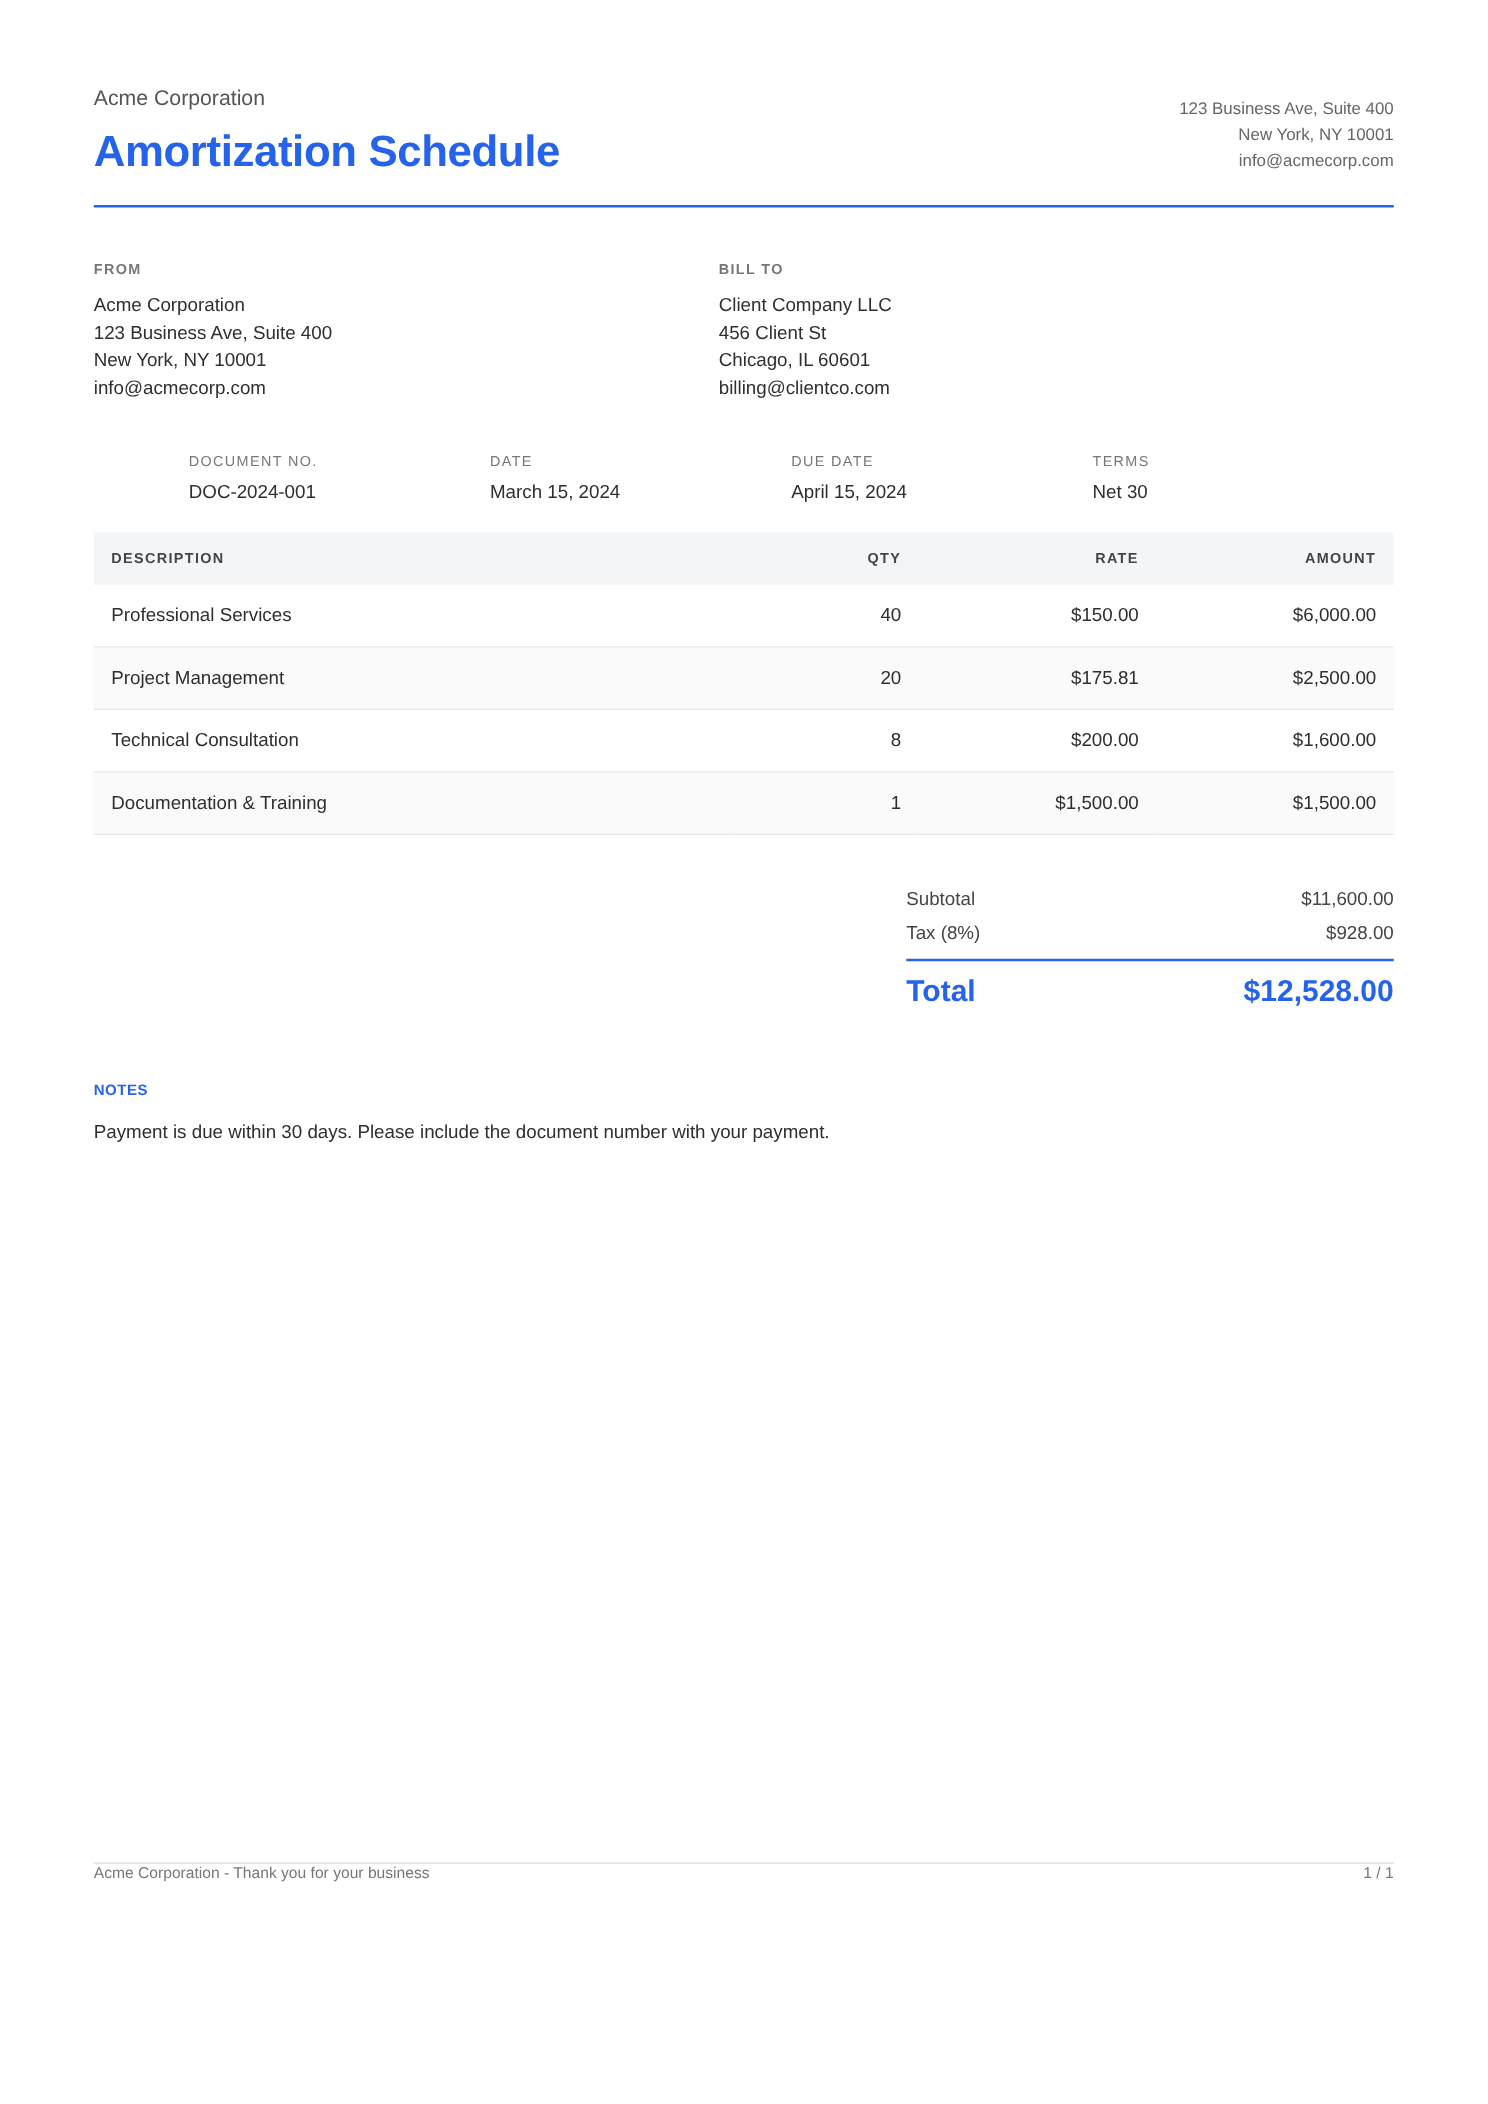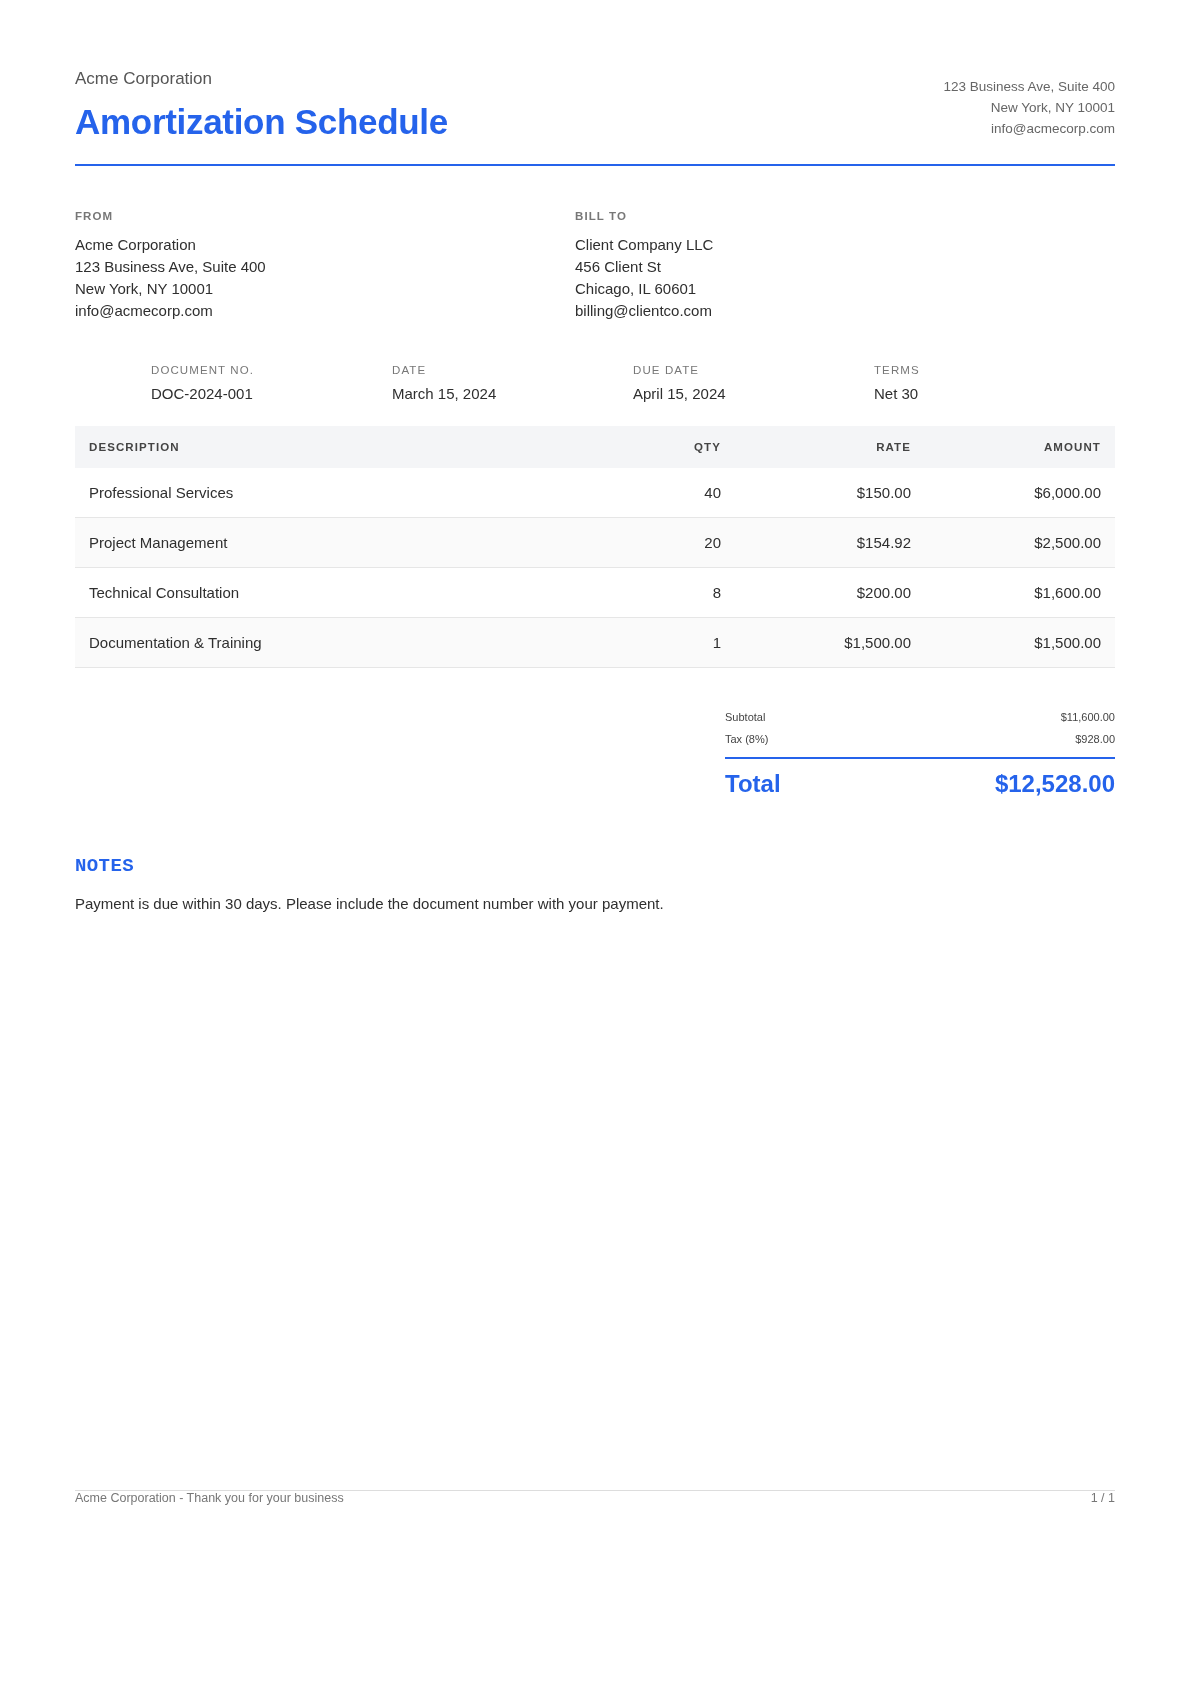--- a/index.html
+++ b/index.html
@@ -118,42 +118,41 @@
   
   .totals-wrap {
     display: flex;
     justify-content: flex-end;
     margin-top: 38px;
   }
   .totals { width: 390px; }
   .total-row {
     display: flex;
     justify-content: space-between;
-    font-size: 11px;
+    font-size: 15px;
     color: #444444;
     padding: 5px 0;
   }
   .total-row.grand {
     border-top: 2.5px solid #2563eb;
     margin-top: 7px;
     padding-top: 11px;
     font-size: 24px;
     font-weight: bold;
     color: #2563eb;
   }
 
   
   .notes { margin-top: 52px; }
   .notes-title {
-    font-size: 19px;
+    font-size: 12px;
     font-weight: bold;
     color: #2563eb;
     letter-spacing: 0.4px;
     margin-bottom: 16px;
-    font-family: Liberation Mono, monospace;
   }
   .notes-body {
     font-size: 15px;
     color: #2f2f2f;
     line-height: 1.5;
   }
 
   
   .footer {
     position: absolute;
@@ -233,21 +232,21 @@
     <tbody>
       <tr>
         <td class="desc">Professional Services</td>
         <td>40</td>
         <td>$150.00</td>
         <td>$6,000.00</td>
       </tr>
       <tr>
         <td class="desc">Project Management</td>
         <td>20</td>
-        <td>$154.92</td>
+        <td>$175.81</td>
         <td>$2,500.00</td>
       </tr>
       <tr>
         <td class="desc">Technical Consultation</td>
         <td>8</td>
         <td>$200.00</td>
         <td>$1,600.00</td>
       </tr>
       <tr>
         <td class="desc">Documentation &amp; Training</td>

